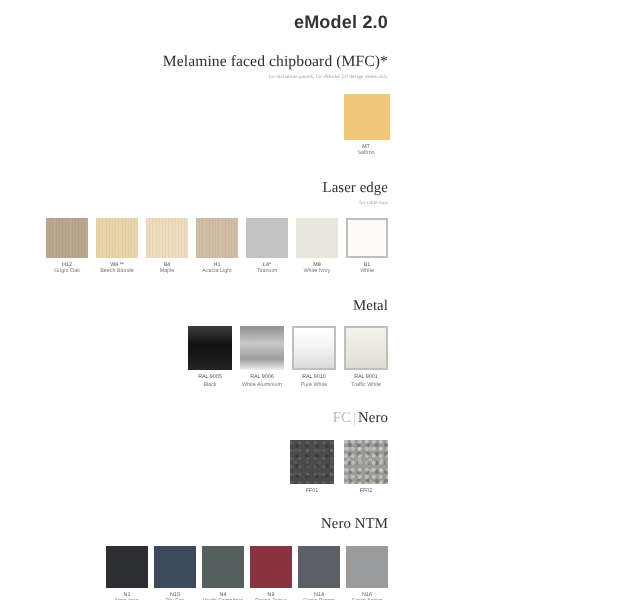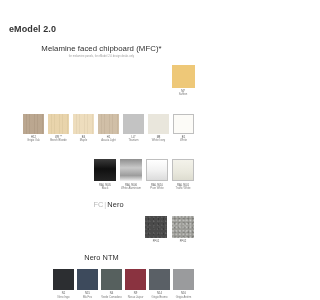--- a/index.html
+++ b/index.html
@@ -20,34 +20,36 @@
     width: 203px;
     height: 300px;
     box-sizing: border-box;
     padding: 0 9px 0 9px;
     display: flex;
     flex-direction: column;
   }
 
   
   .doc-title {
+    text-align: right;
     font-size: 9px;
     font-weight: bold;
     color: #333333;
     letter-spacing: 0.1px;
-    margin-top: 25px;
+    margin-top: 7px;
     line-height: 1;
   }
 
   
   .section {
     margin-top: 11px;
   }
   .section-head {
-    text-align: center;
+    text-align: right;
+    font-family: Liberation Serif, serif;
   }
   .section-title {
     font-size: 7.4px;
     color: #2e2e2e;
     line-height: 1.15;
     letter-spacing: 0.05px;
     white-space: nowrap;
   }
   .section-title.big {
     font-size: 7.8px;
@@ -191,20 +193,24 @@
     <div class="swatch-row">
       <div class="swatch single">
         <div class="chip" style="background:#eec878"></div>
         <div class="chip-code">M7</div>
         <div class="chip-name">Saffron</div>
       </div>
     </div>
   </div>
 
   <div class="section">
+    <div class="section-head">
+      <div class="section-title">Laser edge</div>
+      <div class="section-sub">for table tops</div>
+    </div>
     <div class="swatch-row laser-row">
       <div class="swatch">
         <div class="chip grain" style="background-color:#b9a48c"></div>
         <div class="chip-code">H12</div>
         <div class="chip-name">Grigio Oak</div>
       </div>
       <div class="swatch">
         <div class="chip grain" style="background-color:#e8d3a9"></div>
         <div class="chip-code">W8 **</div>
         <div class="chip-name">Beech Blonde</div>
@@ -231,20 +237,23 @@
       </div>
       <div class="swatch">
         <div class="chip outlined" style="background-color:#fcfbf7"></div>
         <div class="chip-code">B1</div>
         <div class="chip-name">White</div>
       </div>
     </div>
   </div>
 
   <div class="section">
+    <div class="section-head">
+      <div class="section-title">Metal</div>
+    </div>
     <div class="swatch-row">
       <div class="swatch">
         <div class="chip grad-black"></div>
         <div class="chip-code">RAL 9005</div>
         <div class="chip-name">Black</div>
       </div>
       <div class="swatch">
         <div class="chip grad-silver"></div>
         <div class="chip-code">RAL 9006</div>
         <div class="chip-name">White Aluminium</div>

